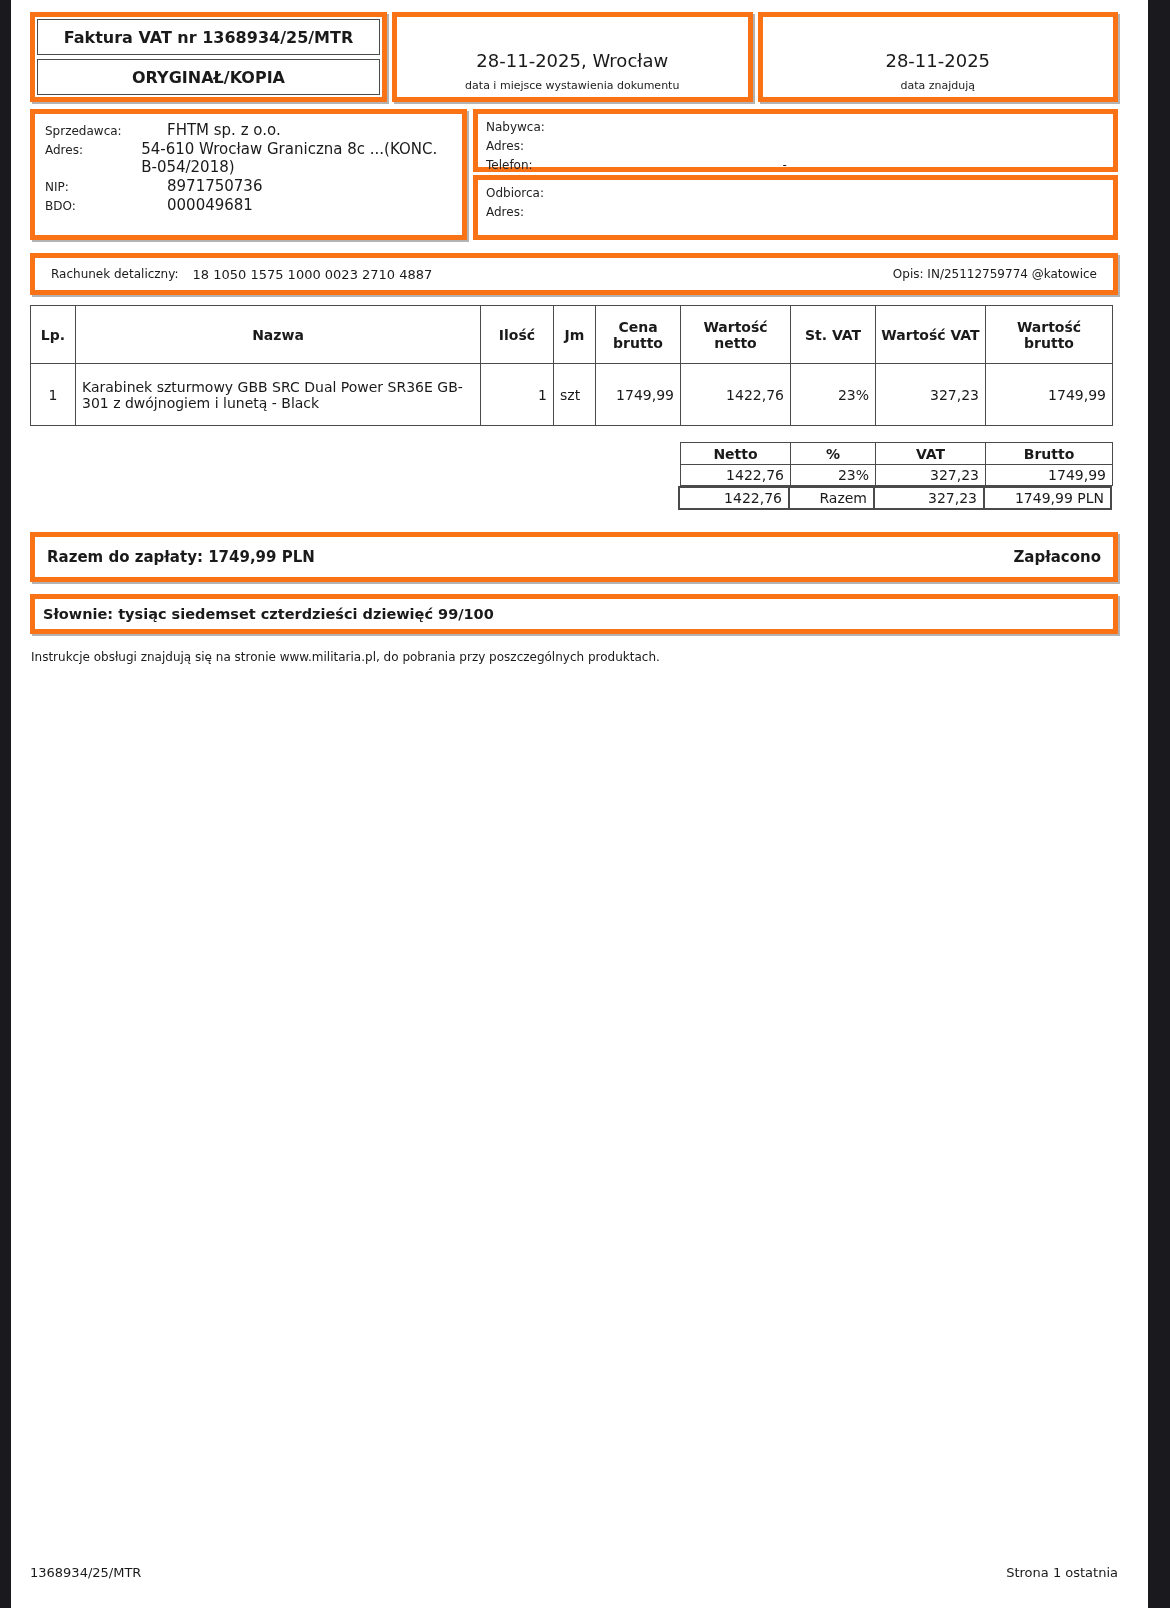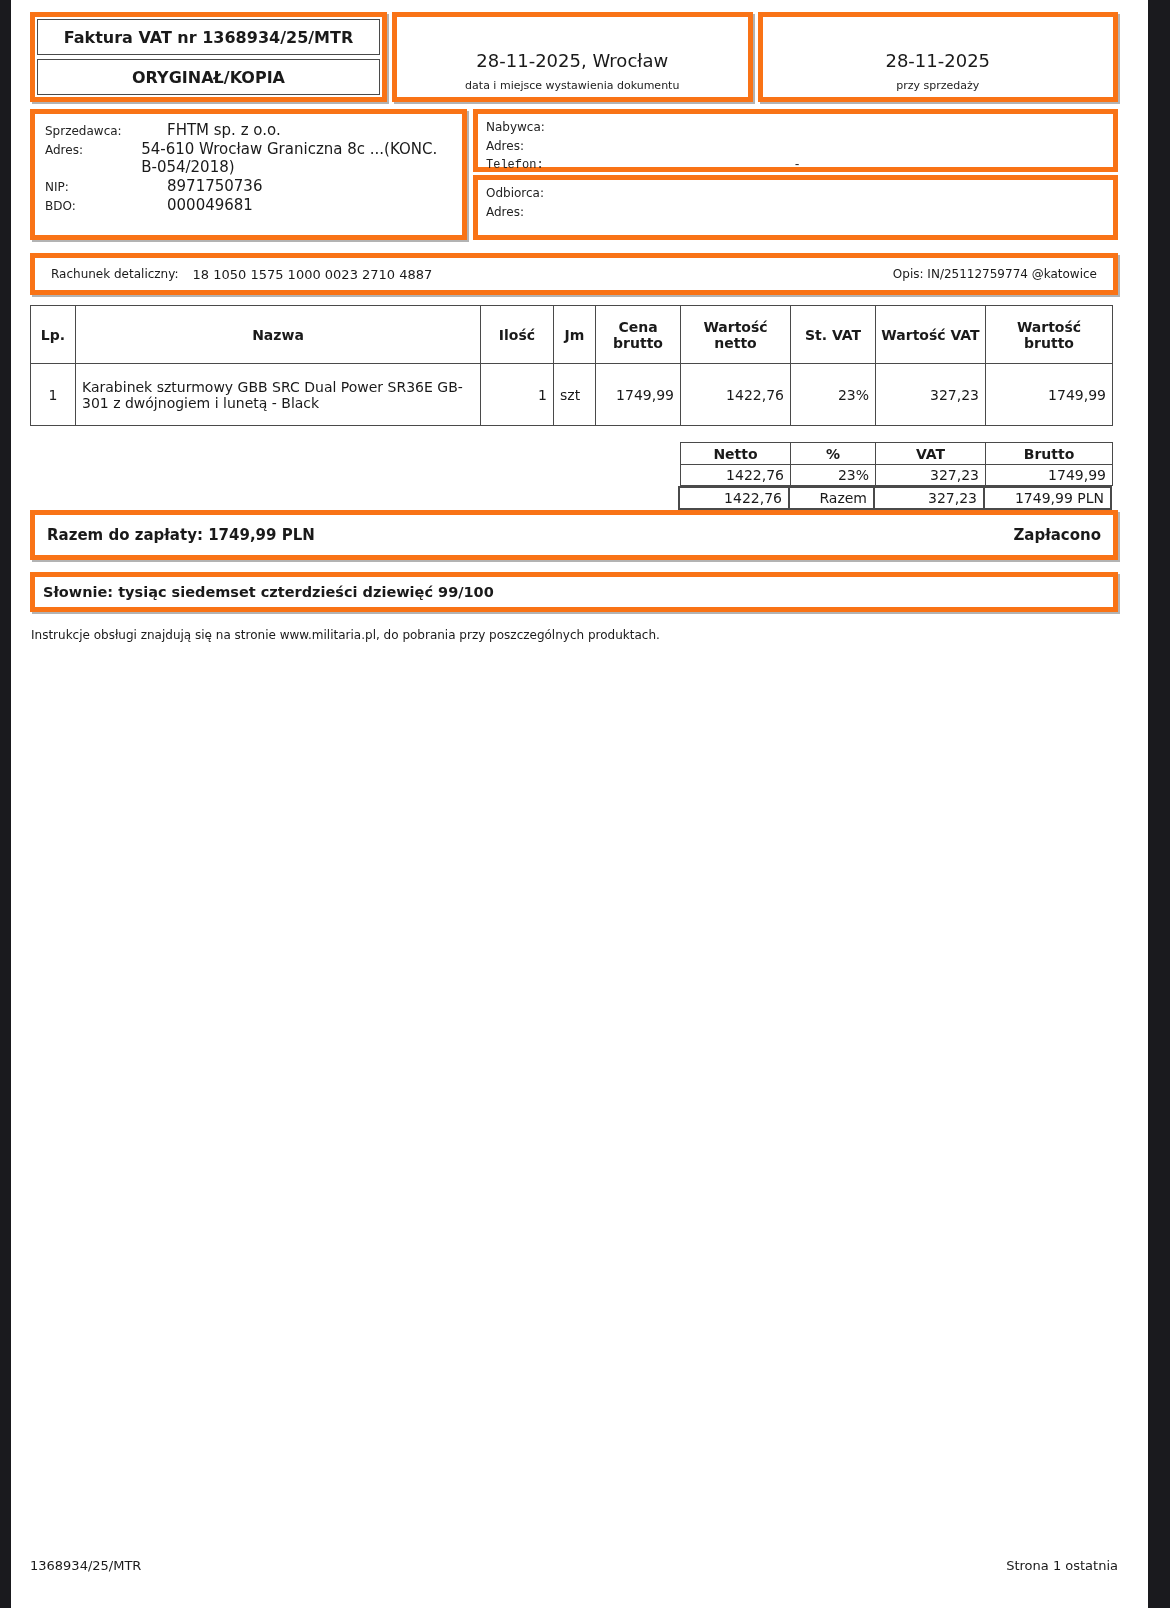--- a/index.html
+++ b/index.html
@@ -53,21 +53,21 @@
   .parties-row { display: flex; gap: 6px; margin-top: 7px; }
   .seller-box { width: 437px; height: 131px; padding: 7px 10px; box-shadow: 2px 2px 0 #b3b3b3; }
   .kv-row { display: flex; margin-bottom: 1px; }
   .kv-label { width: 122px; font-size: 12px; color: #222; padding-top: 3px; }
   .kv-value { font-size: 15px; }
   .buyer-col { flex: 1; display: flex; flex-direction: column; gap: 3px; }
   .buyer-box { padding: 4px 8px; box-shadow: none; }
   .buyer-box.nabywca { height: 63px; }
   .buyer-box.odbiorca { height: 65px; }
   .small-label { font-size: 12px; color: #222; line-height: 19px; }
-  .telefon-line { display: flex; font-family: Liberation Mono, monospace; }
+  .telefon-line { display: flex; }
   .telefon-dash { margin-left: 250px; font-size: 12px; }
 
   
   .account-box {
     margin-top: 13px; height: 42px;
     display: flex; align-items: center;
     padding: 0 16px;
     box-shadow: 2px 2px 0 #b3b3b3;
   }
   .account-label { font-size: 12px; }
@@ -95,38 +95,38 @@
   .summary th { font-weight: bold; text-align: center; padding: 2px 6px; height: 22px; }
   .summary td { text-align: right; padding: 1px 6px; height: 21px; }
   .summary-total { width: 434px; margin-left: 648px; margin-top: 0px; }
   .summary-total td {
     border: 2px solid #4a4a4a; font-size: 14px;
     text-align: right; padding: 1px 6px; height: 22px;
   }
 
   
   .total-box {
-    margin-top: 0; height: 50px;
+    margin-top: 22px; height: 50px;
     display: flex; align-items: center; justify-content: space-between;
     padding: 0 12px;
     font-size: 15px; font-weight: bold;
     box-shadow: 2px 2px 0 #b3b3b3;
   }
   .words-box {
     margin-top: 12px; height: 40px;
     display: flex; align-items: center;
     padding: 0 8px;
     font-size: 14.5px; font-weight: bold;
     box-shadow: 2px 2px 0 #b3b3b3;
   }
   .note-line { margin-top: 16px; font-size: 12px; padding-left: 1px; }
 
   
   .footer-row {
-    position: absolute; bottom: 35px; left: 0; right: 0;
+    position: absolute; bottom: 28px; left: 0; right: 0;
     display: flex; justify-content: space-between;
     font-size: 13px;
     text-align: right;
   }
 </style>
 </head>
 <body>
 
 <div class="page">
   <div class="content">
@@ -135,21 +135,21 @@
       <div class="box header-left">
         <div class="inner-box">Faktura VAT nr 1368934/25/MTR</div>
         <div class="inner-box">ORYGINAŁ/KOPIA</div>
       </div>
       <div class="box date-box">
         <div class="date-value">28-11-2025, Wrocław</div>
         <div class="date-caption">data i miejsce wystawienia dokumentu</div>
       </div>
       <div class="box date-box">
         <div class="date-value">28-11-2025</div>
-        <div class="date-caption">przy sprzedaży</div>
+        <div class="date-caption">data znajdują</div>
       </div>
     </div>
 
     <div class="parties-row">
       <div class="box seller-box">
         <div class="kv-row">
           <div class="kv-label">Sprzedawca:</div>
           <div class="kv-value">FHTM sp. z o.o.</div>
         </div>
         <div class="kv-row">

